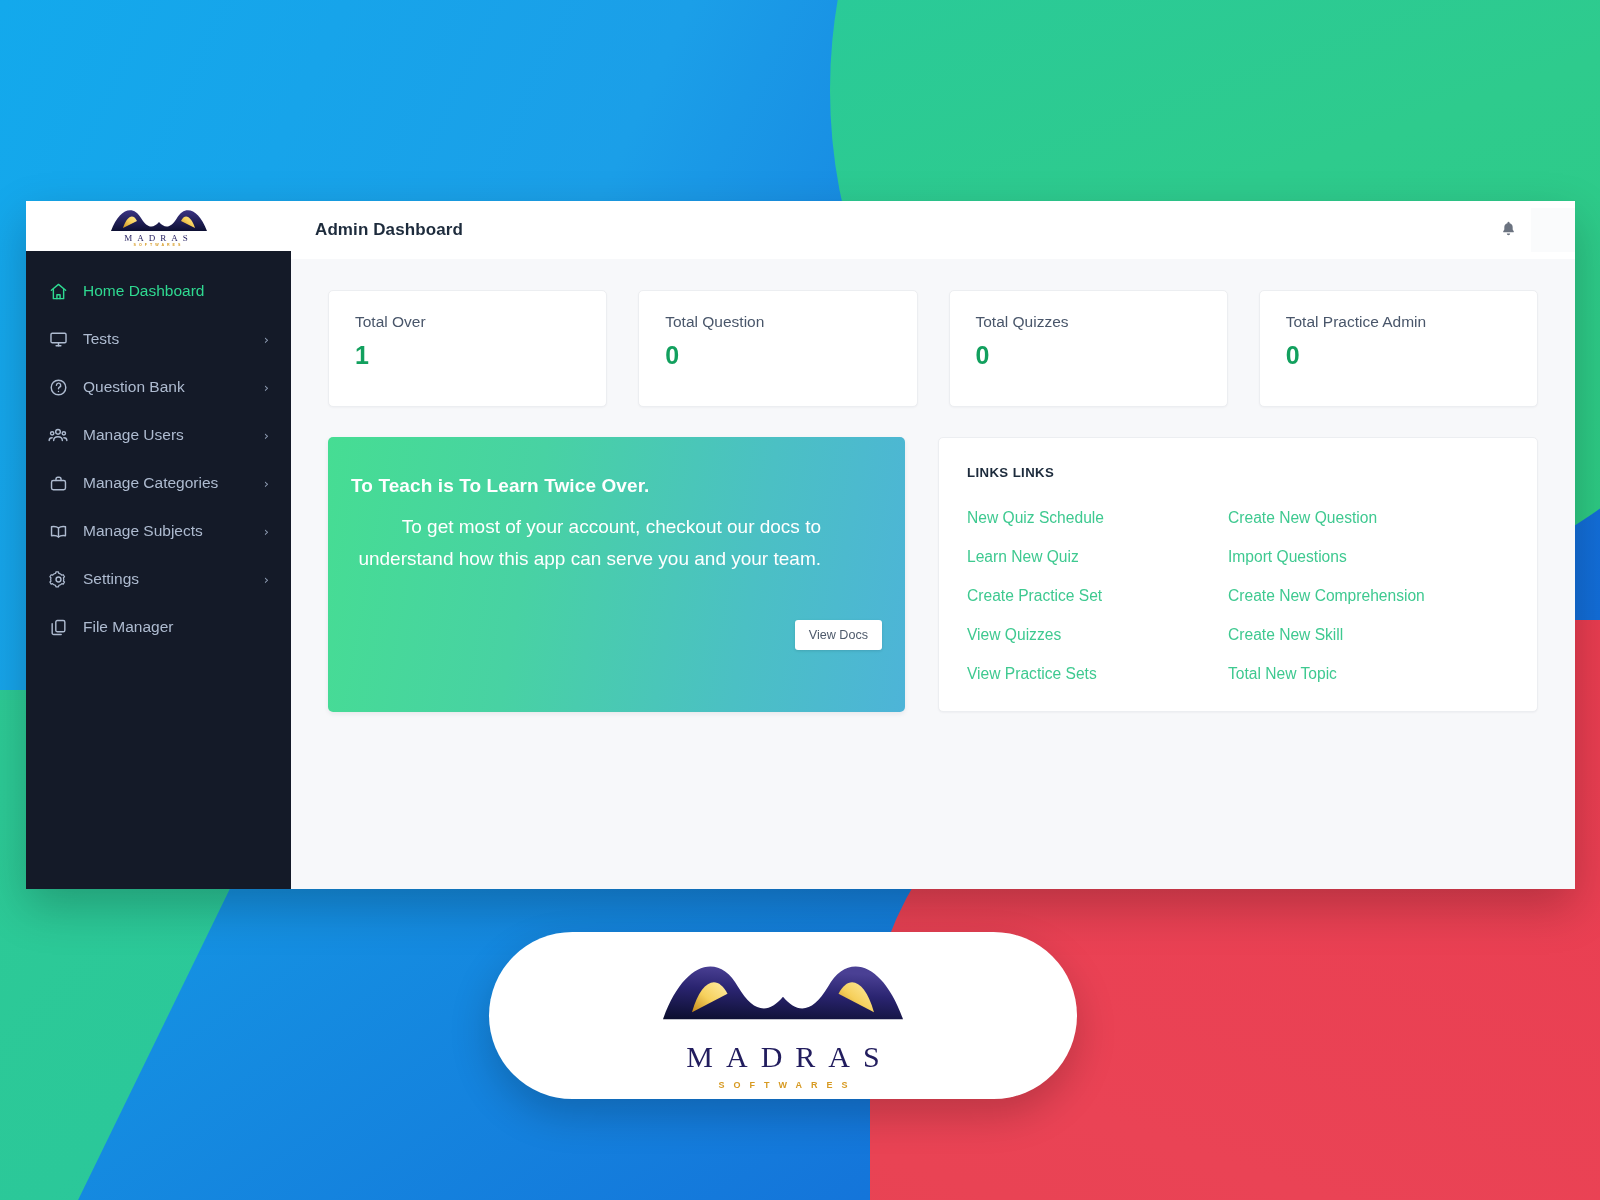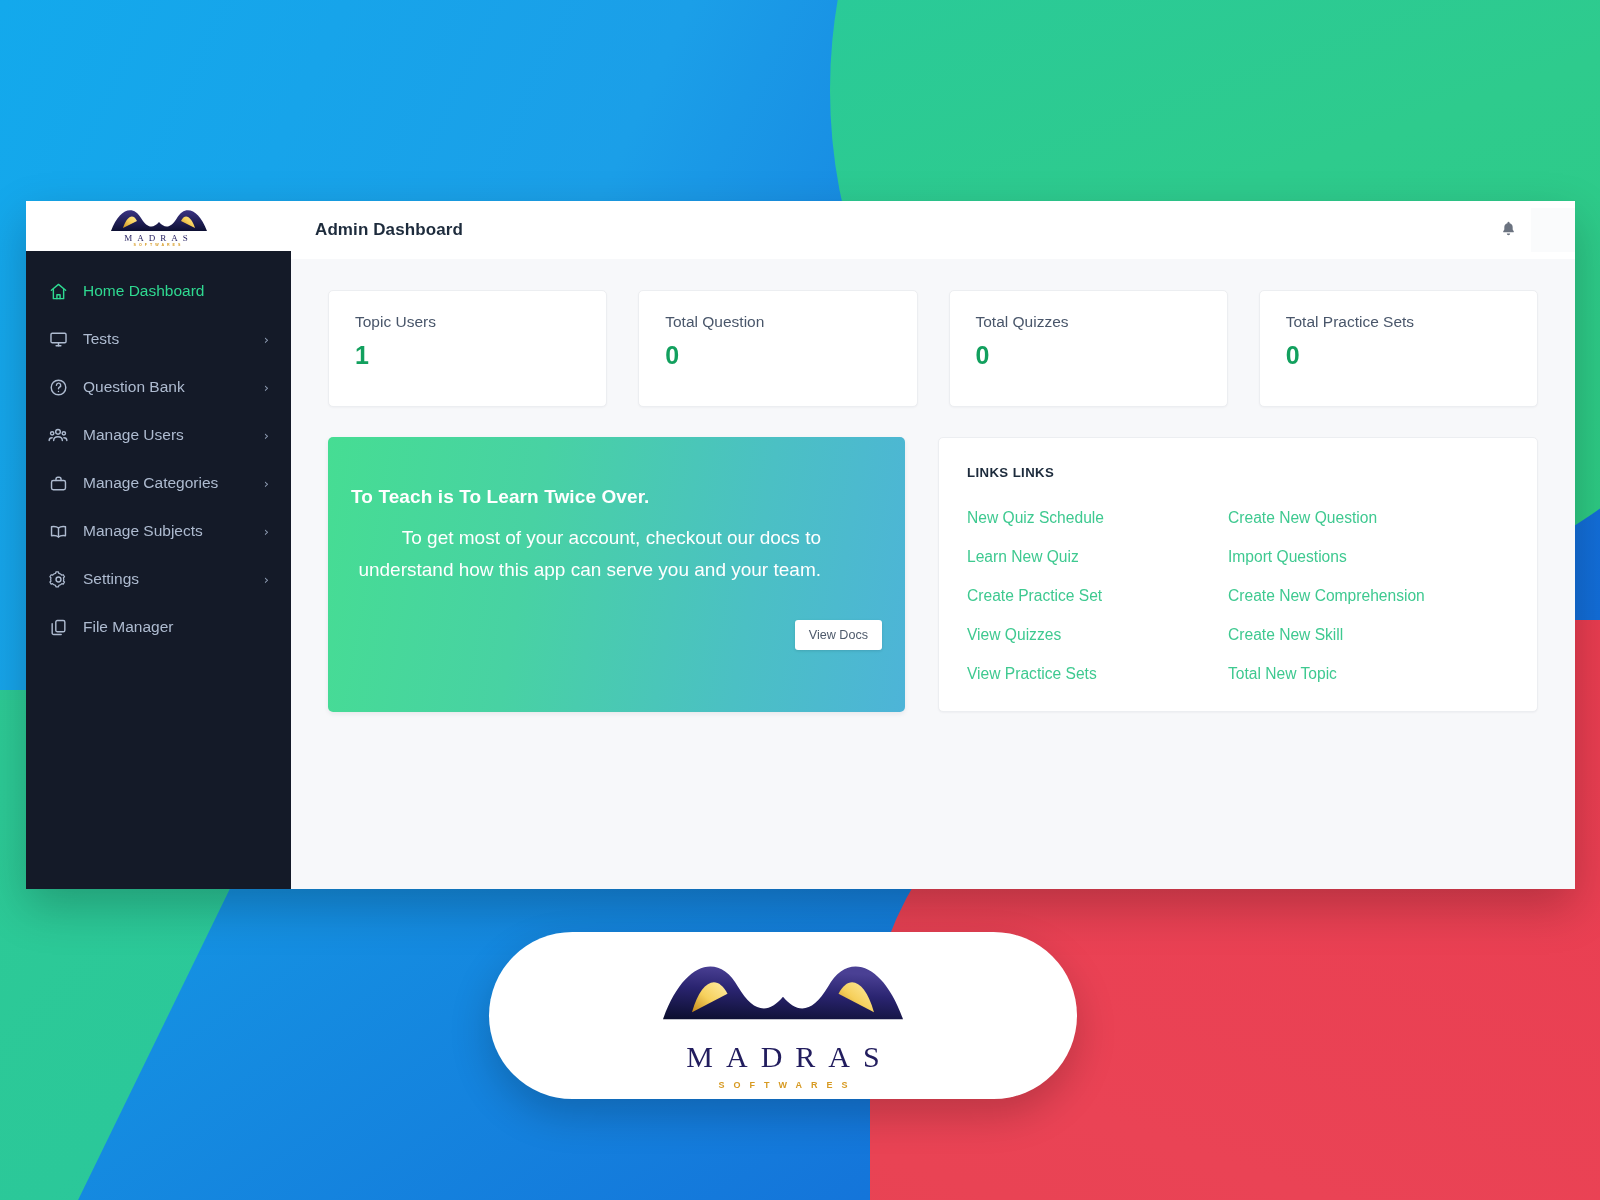--- a/index.html
+++ b/index.html
@@ -182,21 +182,21 @@
   }
 
   
   #second-row { display: flex; gap: 33px; margin-top: 30px; }
 
   #promo-card {
     flex: 0 0 577px;
     height: 275px;
     border-radius: 5px;
     background: linear-gradient(100deg, #46dd93 0%, #48d2a3 35%, #4bc0c4 72%, #4db4d8 100%);
-    padding: 49px 34px 0 23px;
+    padding: 38px 34px 0 23px;
     position: relative;
     box-shadow: 0 2px 5px rgba(22,34,51,.07);
   }
   #promo-title {
     color: #fff;
     font-size: 19px;
     font-weight: bold;
     letter-spacing: .1px;
   }
   #promo-text {
@@ -434,33 +434,33 @@
           </span>
         </div>
         <div id="avatar-box"></div>
       </div>
     </header>
 
     <main id="main-scroll">
 
       <section id="stats-row">
         <div class="stat-card">
-          <div class="stat-label">Topic Users</div>
+          <div class="stat-label">Total Over</div>
           <div class="stat-value">1</div>
         </div>
         <div class="stat-card">
           <div class="stat-label">Total Question</div>
           <div class="stat-value">0</div>
         </div>
         <div class="stat-card">
           <div class="stat-label">Total Quizzes</div>
           <div class="stat-value">0</div>
         </div>
         <div class="stat-card">
-          <div class="stat-label">Total Practice Sets</div>
+          <div class="stat-label">Total Practice Admin</div>
           <div class="stat-value">0</div>
         </div>
       </section>
 
       <section id="second-row">
 
         <div id="promo-card">
           <div id="promo-title">To Teach is To Learn Twice Over.</div>
           <div id="promo-text">To get most of your account, checkout our docs to understand how this app can serve you and your team.</div>
           <button id="promo-docs-btn">View Docs</button>

